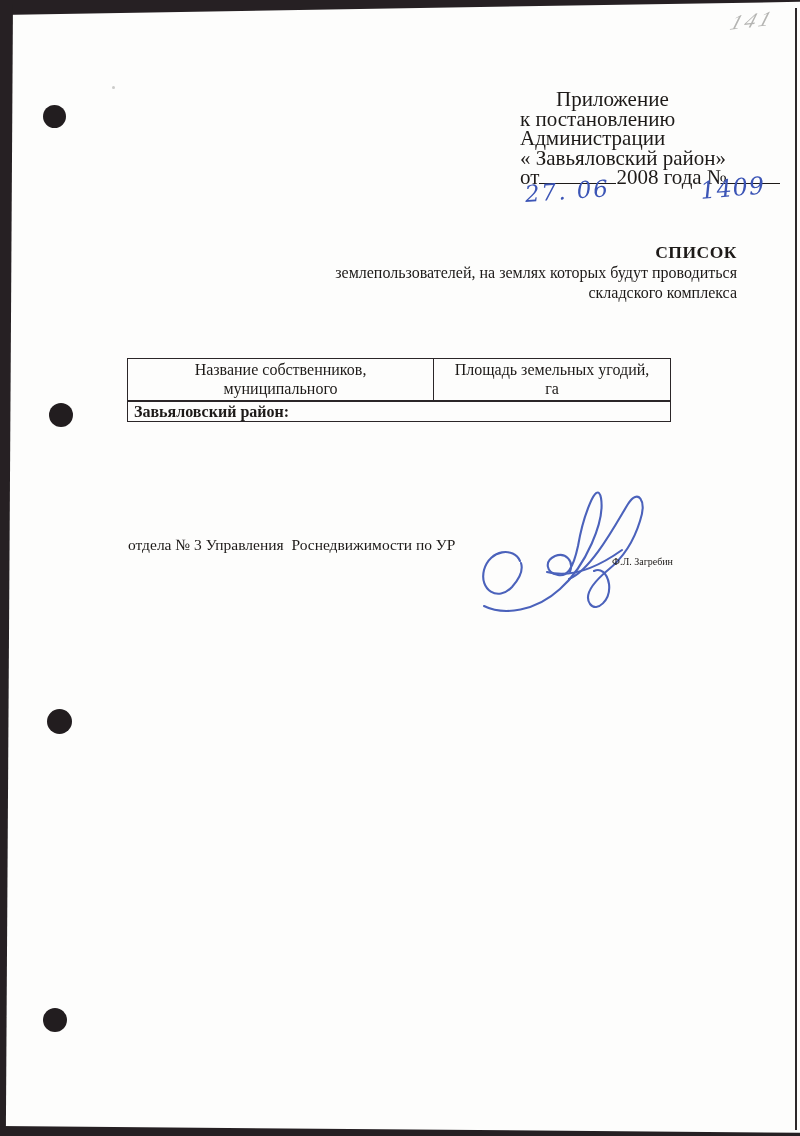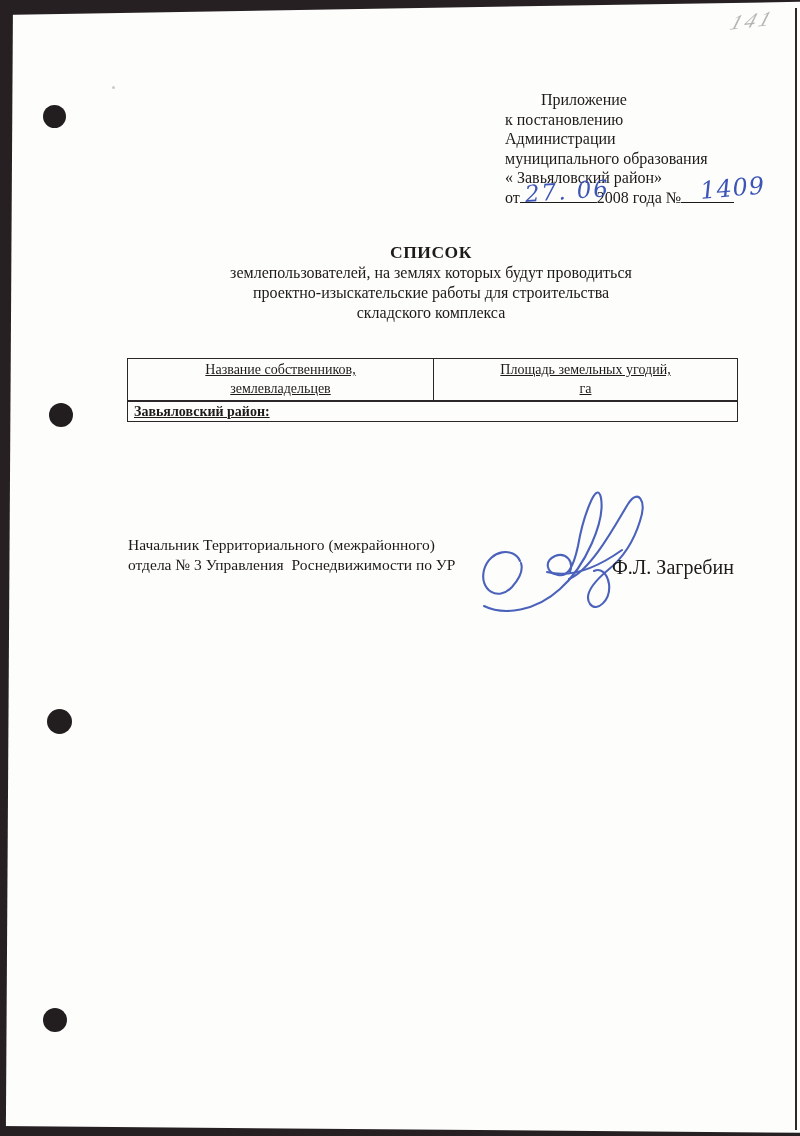--- a/index.html
+++ b/index.html
@@ -25,53 +25,53 @@
   .speck { position:absolute; width:3px; height:3px; border-radius:50%; background:#9a9a97; opacity:.5; }
 
   
   .page-num {
     position:absolute; left:735px; top:11px; font-size:21px; font-style:italic;
     color:#a3a3a0; letter-spacing:3px; opacity:.8;
     transform:skewX(-24deg) rotate(-7deg); transform-origin:left top;
   }
 
   
-  .header-block { position:absolute; left:505px; top:90px; width:268px; font-size:16px; line-height:19.5px; }
+  .header-block { position:absolute; left:520px; top:90px; width:268px; font-size:21px; line-height:19.5px; }
   .header-block .indent { padding-left:36px; }
   .date-line { white-space:nowrap; }
   .uline { display:inline-block; border-bottom:1px solid #1d1a18; height:13px; vertical-align:baseline; }
   .u1 { width:77px; }
   .u2 { width:53px; }
 
   .hw { position:absolute; font-family:"DejaVu Serif", serif; font-style:italic;
         color:#3c55b6; white-space:nowrap; }
   .hw-date { left:524px; top:181px; font-size:23px; letter-spacing:2px;
              transform:rotate(-4deg); transform-origin:left top; }
   .hw-num  { left:699px; top:177px; font-size:24px; letter-spacing:1px;
              transform:rotate(-5deg); transform-origin:left top; }
 
   
-  .title-block { position:absolute; left:125px; top:242px; width:612px; text-align:center;
+  .title-block { position:absolute; left:125px; top:242px; width:612px; text-align:right;
                  font-size:16px; line-height:20px; }
   .title-heading { font-weight:bold; font-size:17.5px; letter-spacing:.5px; line-height:21px; }
 
   
-  .doc-table { position:absolute; left:127px; top:358px; width:611px;
-               border-collapse:collapse; table-layout:fixed; font-size:14px;text-decoration:underline; }
+  .doc-table { position:absolute; left:127px; top:358px; width:544px;
+               border-collapse:collapse; table-layout:fixed; font-size:16px; }
   .doc-table td { border:1px solid #2b2628; vertical-align:top; padding:0 6px; line-height:19px; }
   .doc-table .thead td { text-align:center; height:40px; padding-top:1px; border-bottom-width:2px; }
   .row-district td { height:19px; font-weight:bold; }
   .row-owner td { height:39px; }
   .row-total td { height:20px; font-weight:bold; border-top-width:2px; }
   .c { text-align:center; }
 
   
   .sig-lines { position:absolute; left:128px; top:535px; font-size:15.5px; line-height:19.5px; }
   .keep-space { white-space:pre; }
-  .signer { position:absolute; left:612px; top:556px; font-size:20px; }
+  .signer { position:absolute; left:612px; top:556px; font-size:10px; }
   .sig-svg { position:absolute; left:470px; top:477px; }
 </style>
 </head>
 <body>
 
 <div class="page">
 
   <div class="edge-top"></div>
   <div class="edge-left"></div>
   <div class="edge-bottom"></div>
@@ -81,59 +81,56 @@
   <div class="hole hole3"></div>
   <div class="hole hole4"></div>
   <div class="speck" style="left:112px; top:86px;"></div>
 
   <div class="page-num">141</div>
 
   <div class="header-block">
     <div class="indent">Приложение</div>
     <div>к постановлению</div>
     <div>Администрации</div>
-    <div>муниципального образования</div>
     <div>« Завьяловский район»</div>
     <div class="date-line"><span>от</span><span class="uline u1"></span><span>2008 года №</span><span class="uline u2"></span></div>
   </div>
 
   <div class="hw hw-date">27. 06</div>
   <div class="hw hw-num">1409</div>
 
   <div class="title-block">
     <div class="title-heading">СПИСОК</div>
     <div>землепользователей, на землях которых будут проводиться</div>
-    <div>проектно-изыскательские работы для строительства</div>
     <div>складского комплекса</div>
   </div>
 
   <table class="doc-table">
     <colgroup>
         <col style="width:306px">
         <col>
       </colgroup>
     <tbody>
       <tr class="thead">
         <td>
           <div>Название собственников,</div>
-          <div>землевладельцев</div>
+          <div>муниципального</div>
         </td>
         <td>
           <div>Площадь земельных угодий,</div>
           <div>га</div>
         </td>
       </tr>
       <tr class="row-district">
         <td colspan="2">Завьяловский район:</td>
       </tr>
     </tbody>
   </table>
 
   <div class="sig-lines">
-    <div>Начальник Территориального (межрайонного)</div>
     <div class="keep-space">отдела № 3 Управления  Роснедвижимости по УР</div>
   </div>
 
   <svg class="sig-svg" width="195" height="148" viewBox="0 0 195 148">
     <g fill="none" stroke="#3c55b6" stroke-width="2.1" stroke-linecap="round" opacity="0.92">
       <path d="M 50,84 C 44,70 20,72 14,93 C 9,113 28,125 42,110 C 50,101 53,92 51,86"></path>
       <path d="M 14,129 C 34,139 66,134 90,112 C 116,89 135,44 131,21 C 127,1 113,40 108,69 C 103,92 97,100 88,98 C 76,96 74,84 85,79 C 96,75 104,84 100,95"></path>
       <path d="M 99,102 C 122,93 148,43 158,27 C 168,11 177,23 170,44 C 162,70 148,85 138,93 C 126,103 113,117 120,127 C 127,136 141,123 139,107 C 137,95 130,91 124,94"></path>
       <path d="M 77,95 C 104,102 131,88 152,73"></path>
     </g>

